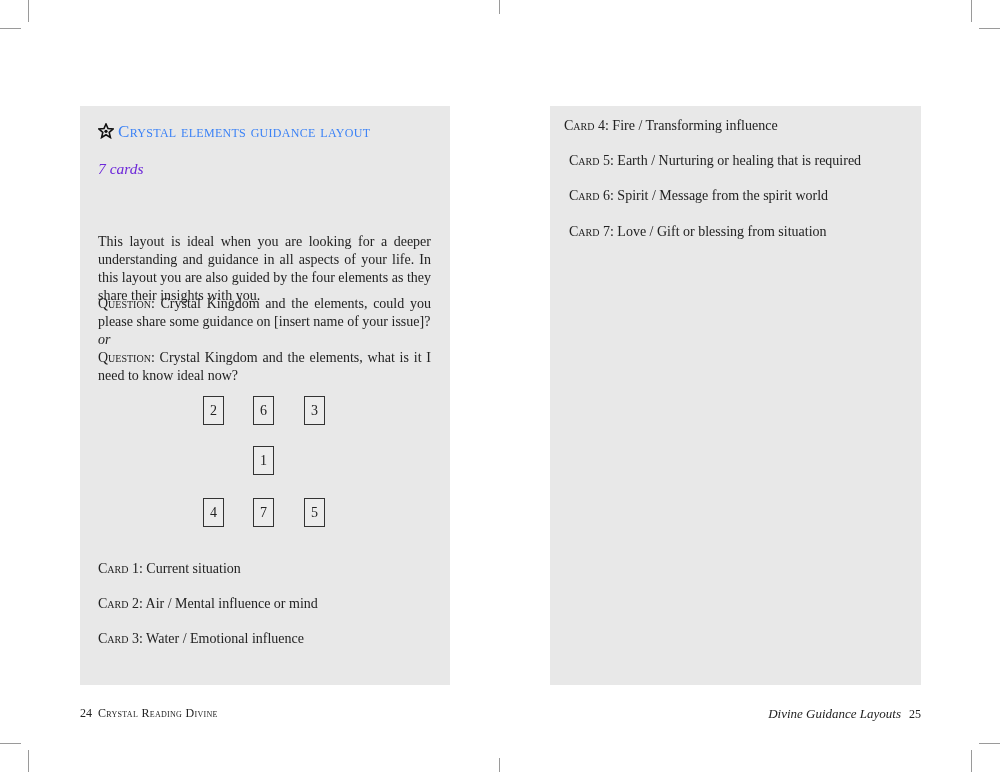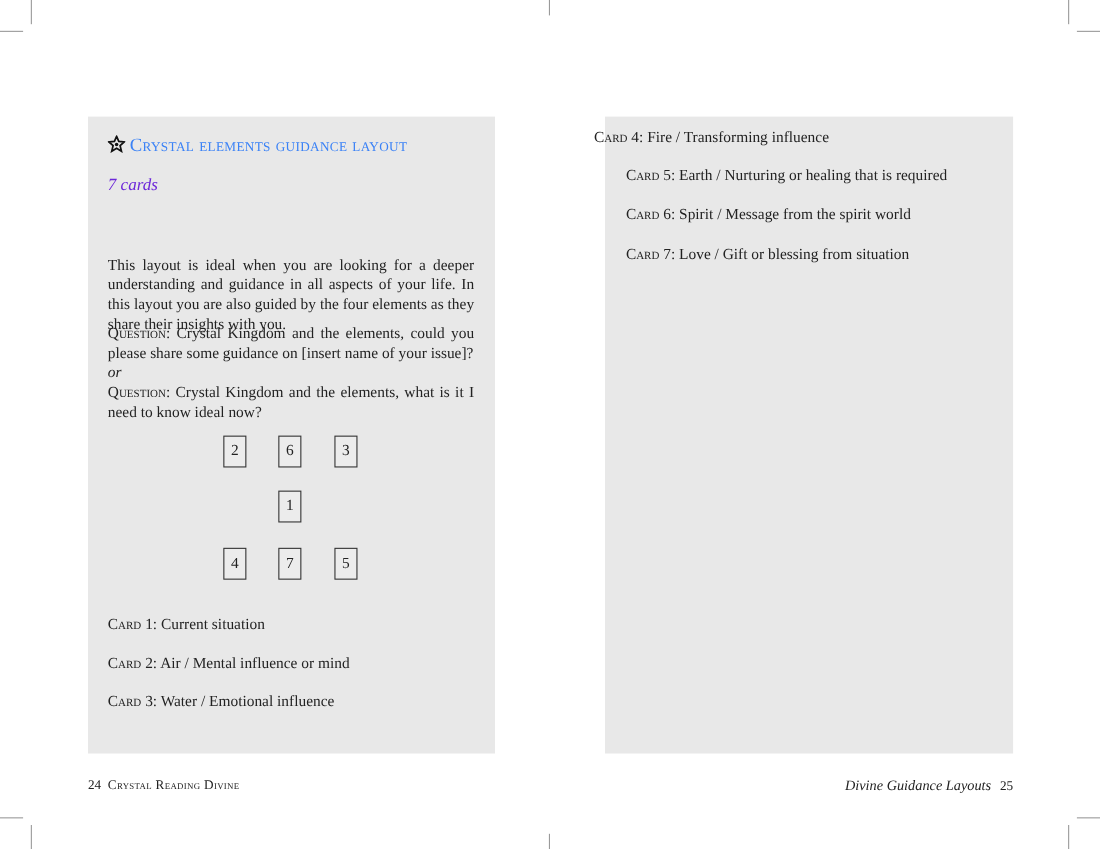--- a/index.html
+++ b/index.html
@@ -97,19 +97,19 @@
 <div class="cardbox" style="left:304px;top:396px;">3</div>
 <div class="cardbox" style="left:253px;top:446px;">1</div>
 <div class="cardbox" style="left:203px;top:498px;">4</div>
 <div class="cardbox" style="left:253px;top:498px;">7</div>
 <div class="cardbox" style="left:304px;top:498px;">5</div>
 
 <div class="meaning" style="left:98px;top:561px;"><span class="sc">Card</span><span> 1: Current situation</span></div>
 <div class="meaning" style="left:98px;top:596px;"><span class="sc">Card</span><span> 2: Air / Mental influence or mind</span></div>
 <div class="meaning" style="left:98px;top:631px;"><span class="sc">Card</span><span> 3: Water / Emotional influence</span></div>
 
-<div class="meaning" style="left:540px;top:118px;"><span class="sc">Card</span><span> 4: Fire / Transforming influence</span></div>
+<div class="meaning" style="left:564px;top:118px;"><span class="sc">Card</span><span> 4: Fire / Transforming influence</span></div>
 <div class="meaning" style="left:569px;top:153px;"><span class="sc">Card</span><span> 5: Earth / Nurturing or healing that is required</span></div>
 <div class="meaning" style="left:569px;top:188px;"><span class="sc">Card</span><span> 6: Spirit / Message from the spirit world</span></div>
 <div class="meaning" style="left:569px;top:224px;"><span class="sc">Card</span><span> 7: Love / Gift or blessing from situation</span></div>
 
 <div class="folio" id="folio-left"><span>24</span><span class="sc">Crystal Reading Divine</span></div>
 <div class="folio" id="folio-right"><span class="it">Divine Guidance Layouts</span><span>25</span></div>
 
 </body></html>

